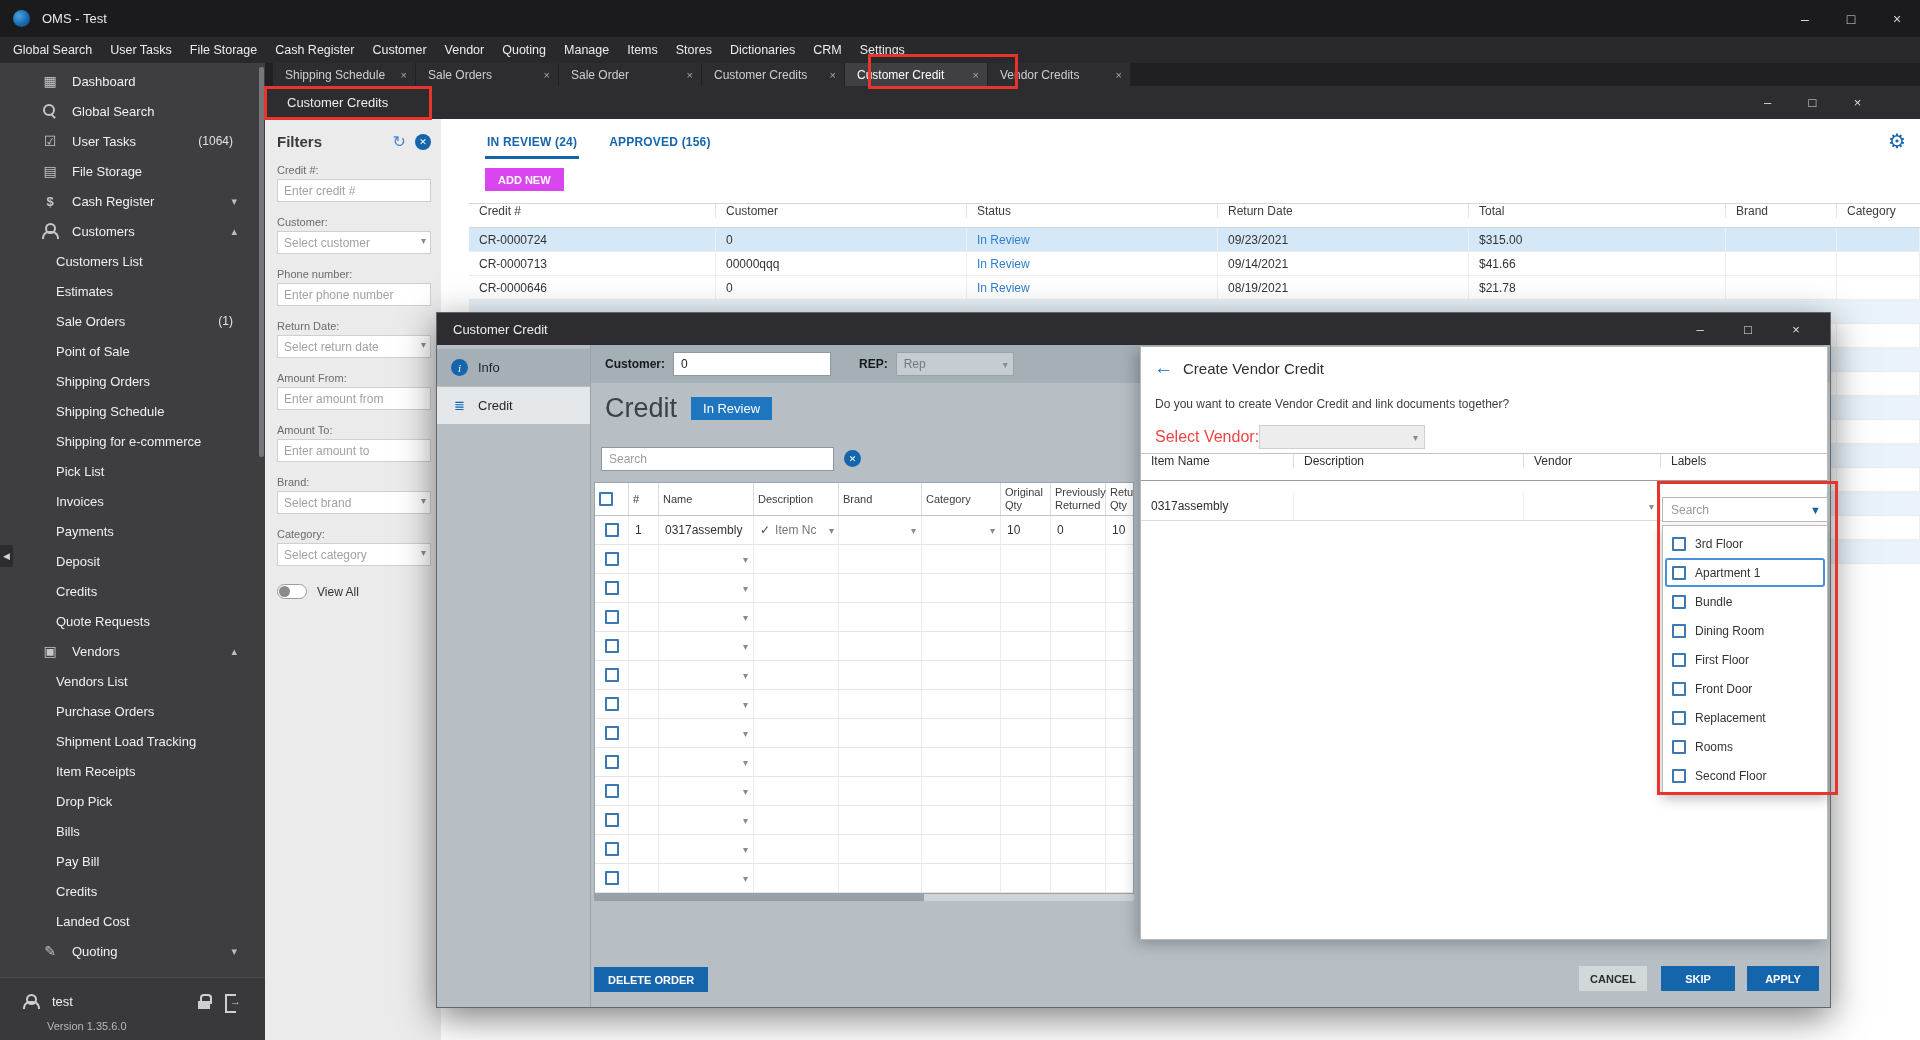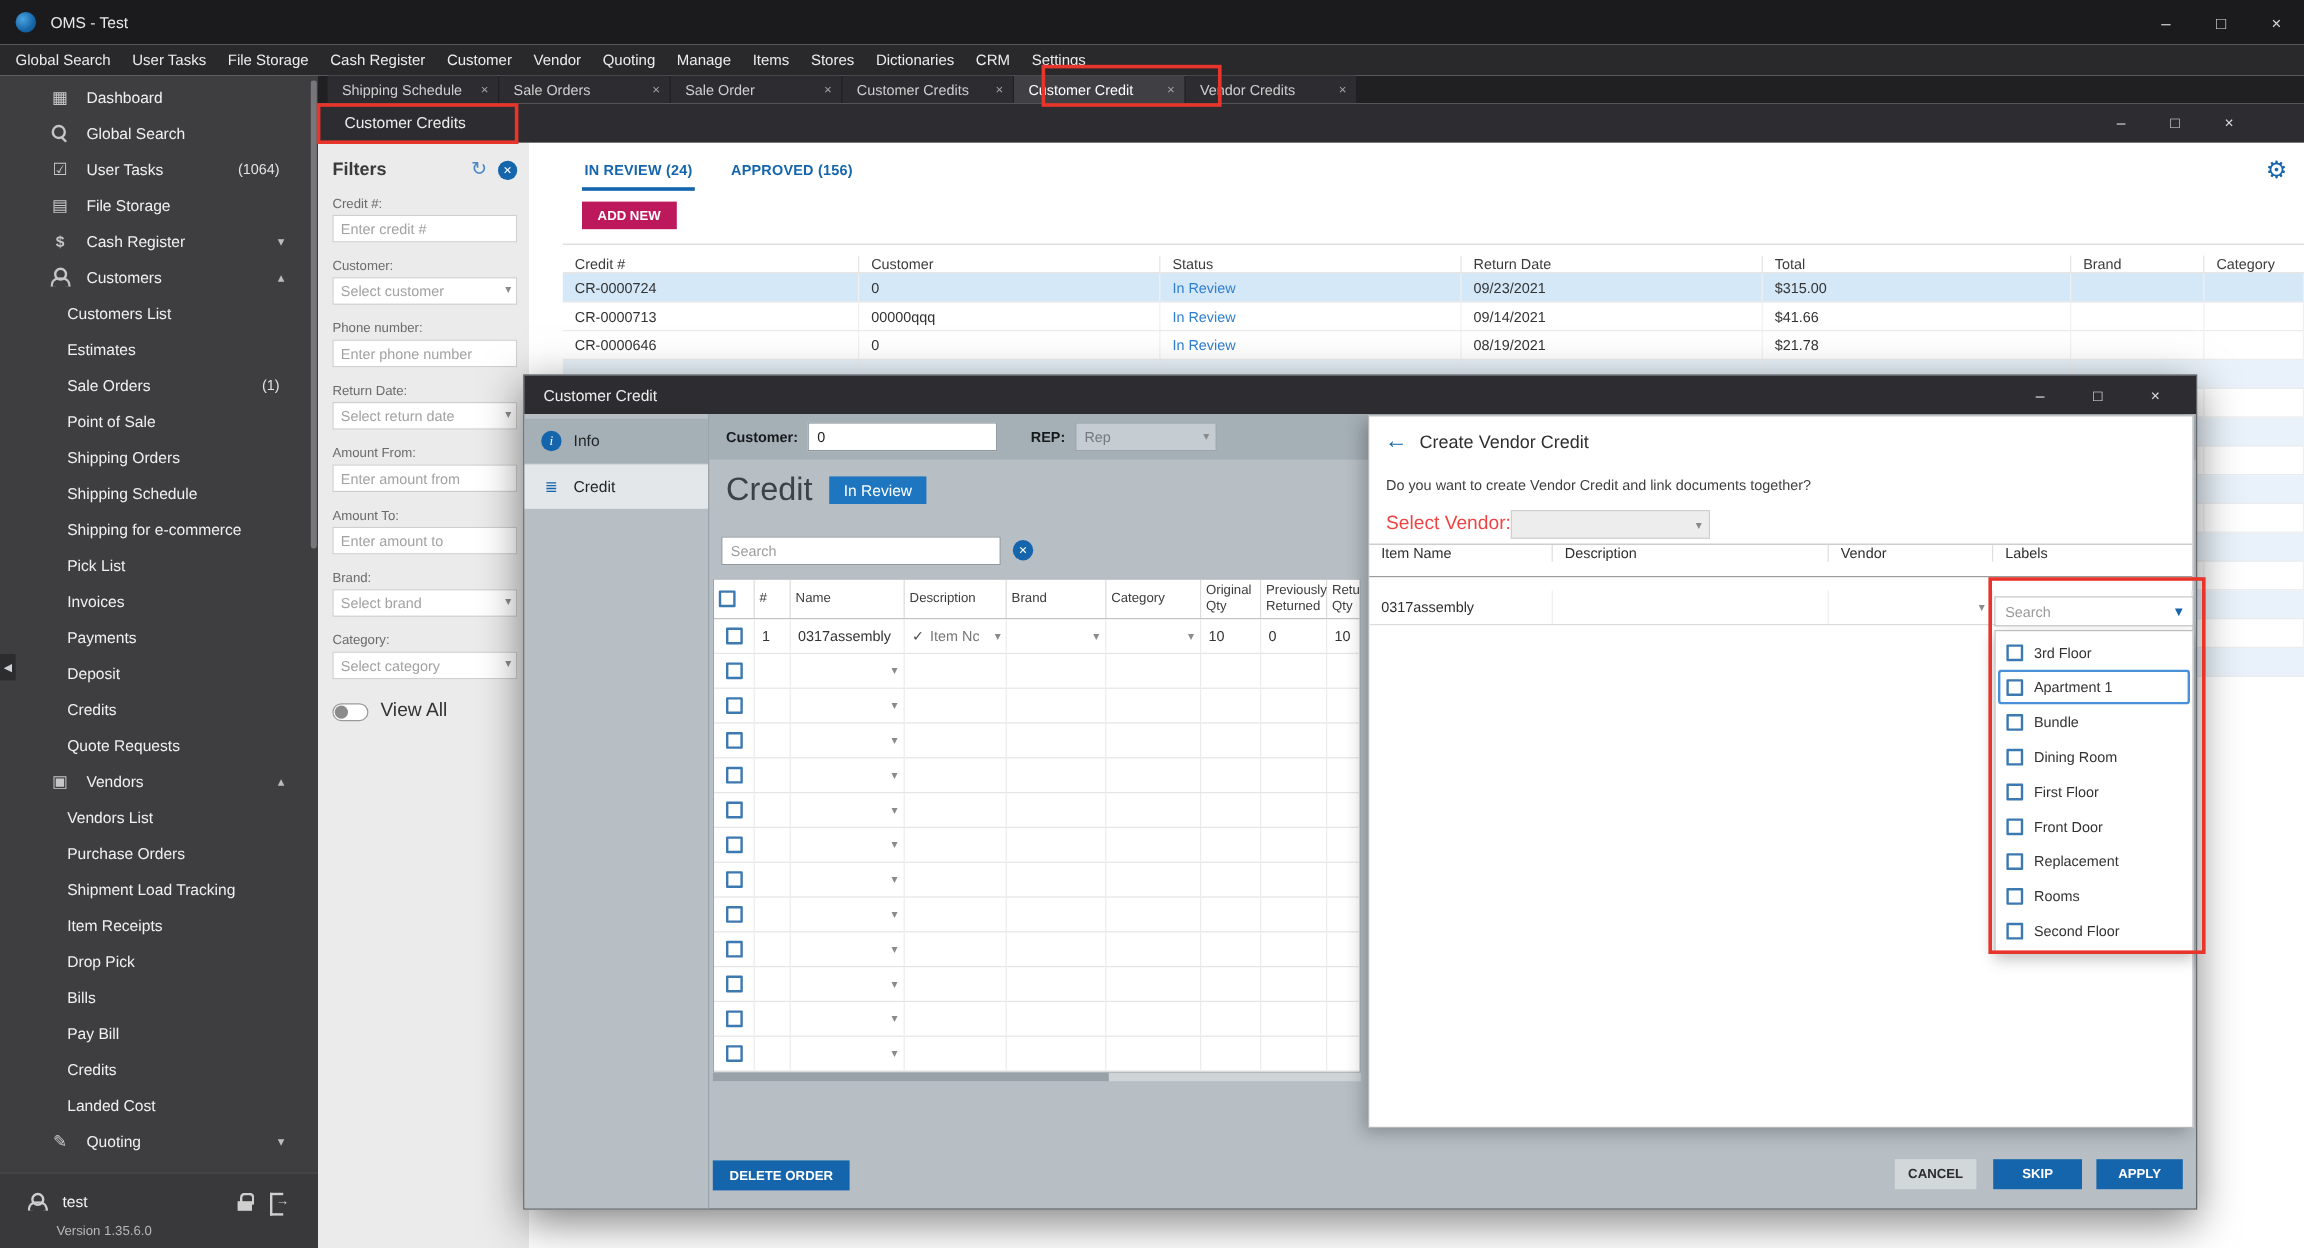--- a/index.html
+++ b/index.html
@@ -76,31 +76,31 @@
 .f-clear{margin-left:9px;width:16px;height:16px;border-radius:50%;background:#1565ad;color:#fff;font-size:9px;display:flex;align-items:center;justify-content:center}
 .f-label{font-size:11px;color:#6b6b6b;margin:14px 0 3px}
 .f-input-wrap{position:relative}
 .f-input{width:100%;height:23px;border:1px solid #cfcfcf;background:#fff;font-size:12px;padding:0 6px;color:#333;font-family:inherit;outline:none}
 .f-input::placeholder{color:#a2a2a2}
 .f-chevron{position:absolute;right:5px;top:4px;color:#8b8b8b;font-size:10px;display:none}
 .f-input-wrap.select .f-chevron{display:block}
 .toggle-row{display:flex;align-items:center;margin-top:18px}
 .toggle{width:30px;height:15px;border-radius:8px;background:#fff;border:1px solid #9a9a9a;position:relative}
 .toggle::before{content:"";position:absolute;left:1px;top:1px;width:11px;height:11px;border-radius:50%;background:#8b8b8b}
-.toggle-label{margin-left:10px;font-size:16px;color:#333}
+.toggle-label{margin-left:10px;font-size:12px;color:#333}
 
 
 .main{position:absolute;left:176px;top:0;right:0;bottom:0;background:#fff}
 .view-tabs{position:absolute;top:10px;left:44px;display:flex;gap:28px}
 .view-tab{font-size:12px;font-weight:700;color:#1565ad;padding:6px 2px 7px;letter-spacing:.2px}
 .view-tab.active{border-bottom:3px solid #1565ad}
 .gear-icon{position:absolute;top:10px;right:14px;color:#1565ad;font-size:20px}
-.addnew-btn{position:absolute;top:49px;left:44px;height:23px;padding:0 13px;background:#be185d;color:#fff;font-size:11px;font-weight:700;border:none;display:flex;align-items:center;font-family:inherit}
+.addnew-btn{position:absolute;top:49px;left:44px;height:23px;padding:0 13px;background:#d946ef;color:#fff;font-size:11px;font-weight:700;border:none;display:flex;align-items:center;font-family:inherit}
 .list{position:absolute;top:84px;left:28px;right:0}
-.list-header{display:flex;height:25px;border-top:1px solid #d8d8d8;border-bottom:1px solid #d8d8d8;align-items:flex-end}
+.list-header{display:flex;height:25px;border-top:1px solid #d8d8d8;border-bottom:1px solid #d8d8d8;align-items:flex-start}
 .hc{font-size:12px;color:#3c3c3c;padding-left:10px;display:flex;align-items:center;border-right:1px solid #e4e4e4;flex-shrink:0}
 .c1{width:247px}.c2{width:251px}.c3{width:251px}.c4{width:251px}.c5{width:257px}.c6{width:111px}.c7{flex:1;border-right:none}
 .list-row{display:flex;height:24px;align-items:stretch;border-bottom:1px solid #ececec}
 .list-row.selected{background:#d5e8f8}
 .list-row.shade{background:#e9f2fa}
 .lc{font-size:12px;color:#333;padding-left:10px;display:flex;align-items:center;border-right:1px solid #f0f0f0;flex-shrink:0}
 .lc.link{color:#2f7fd0}
 
 
 .modal{position:absolute;left:436px;top:312px;width:1395px;height:696px;background:#b7bfc5;border:1px solid #63666a;box-shadow:0 10px 34px rgba(0,0,0,.5);z-index:10}

